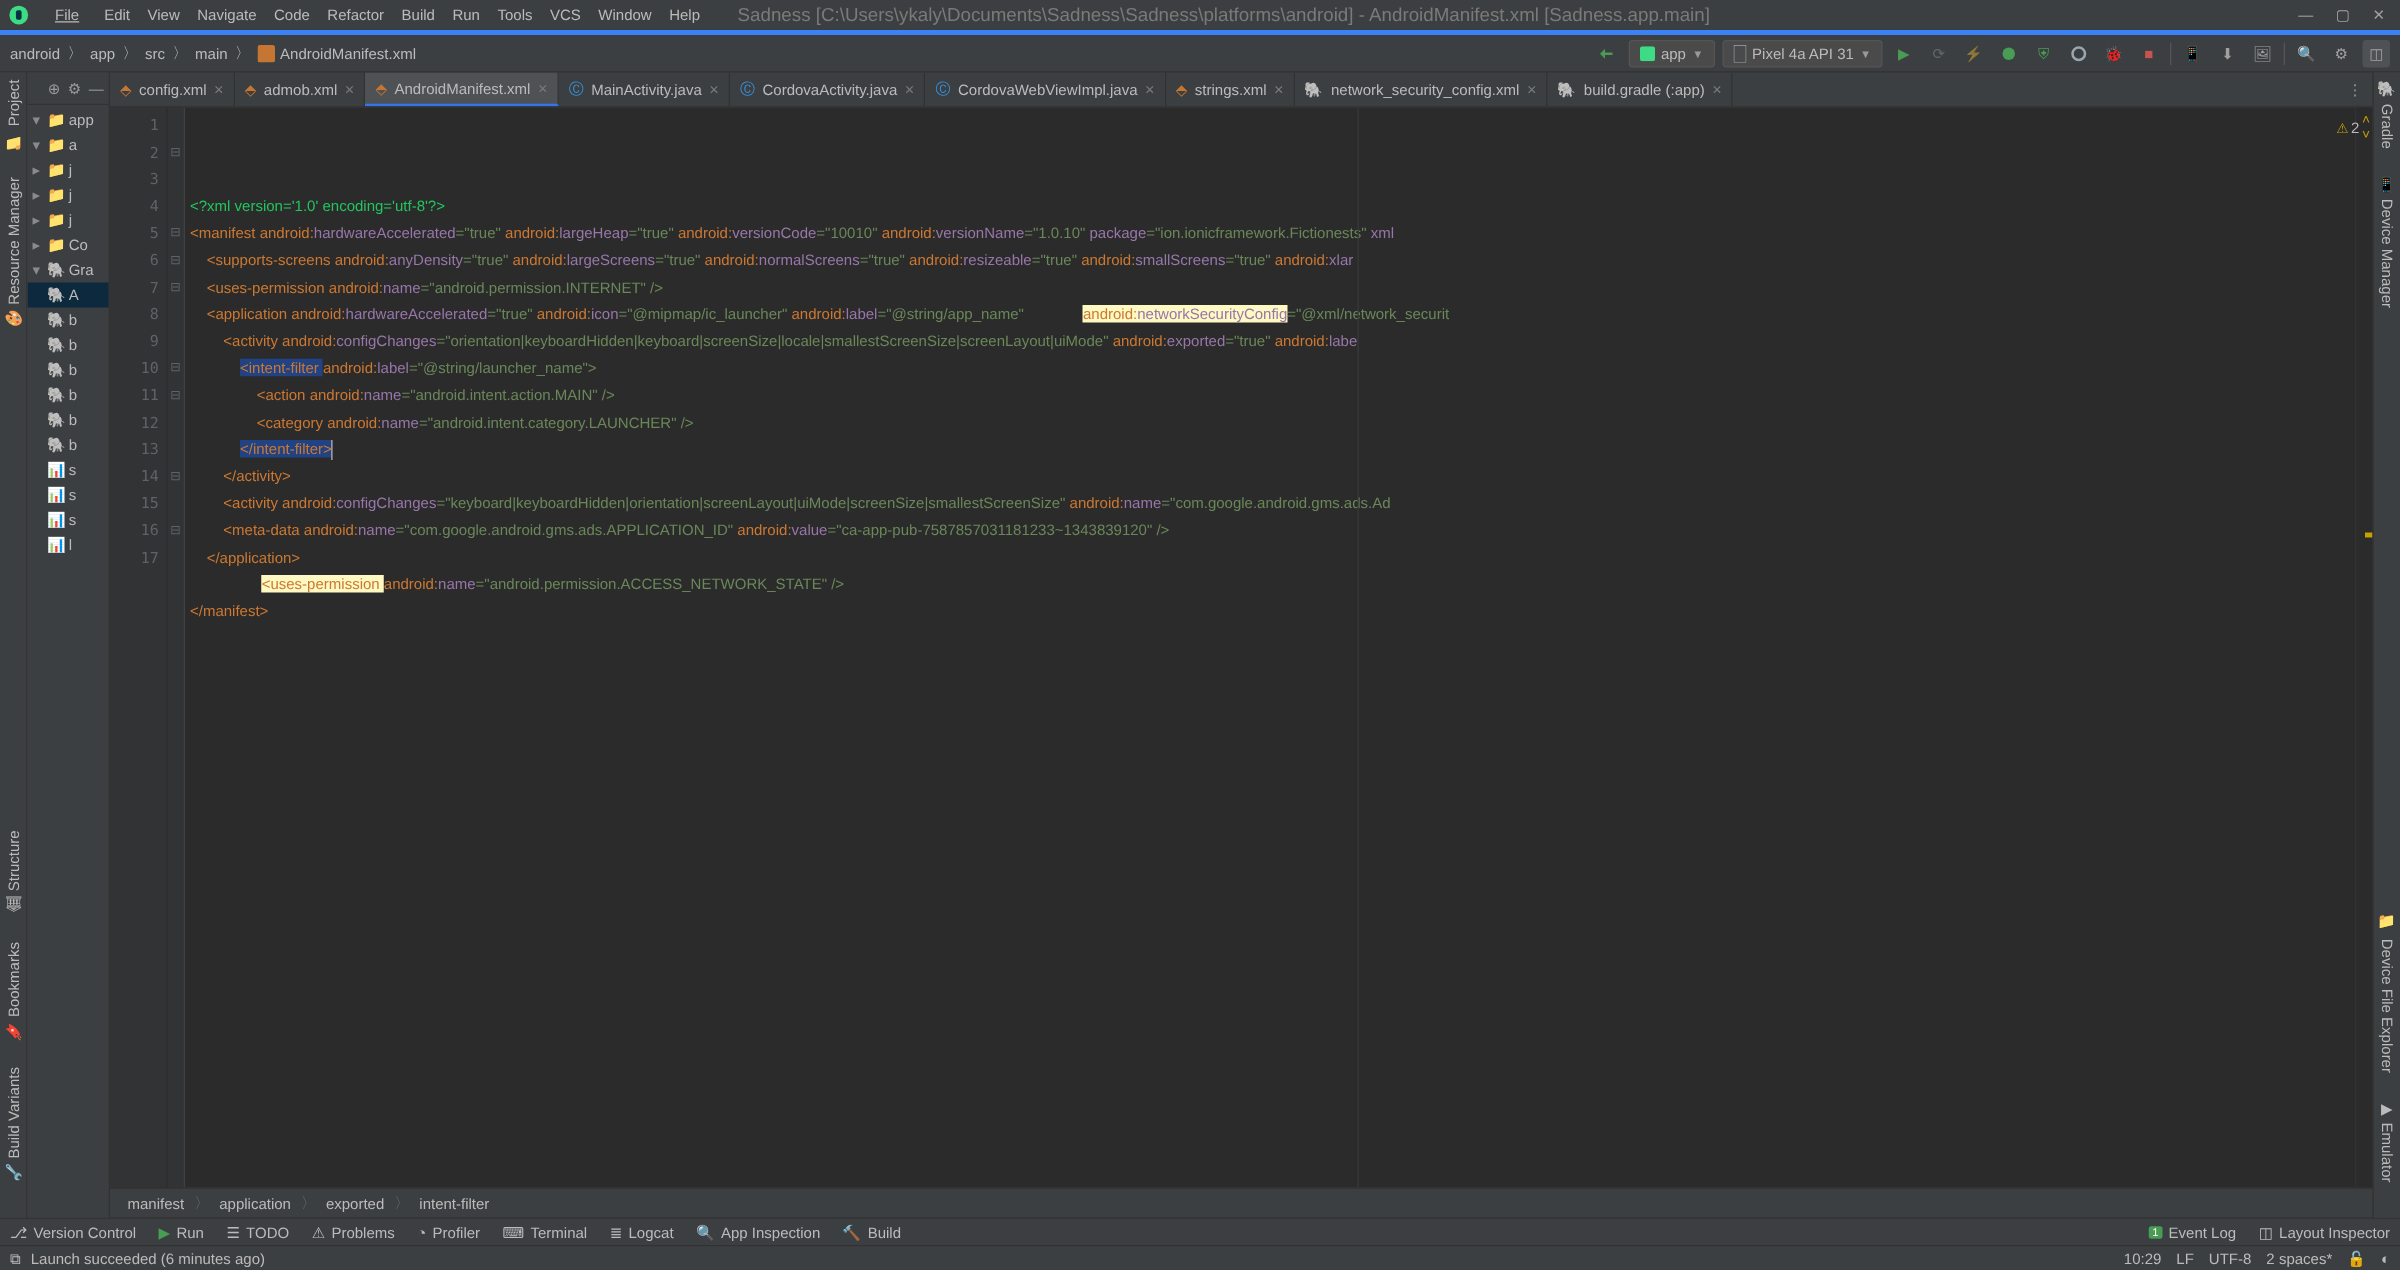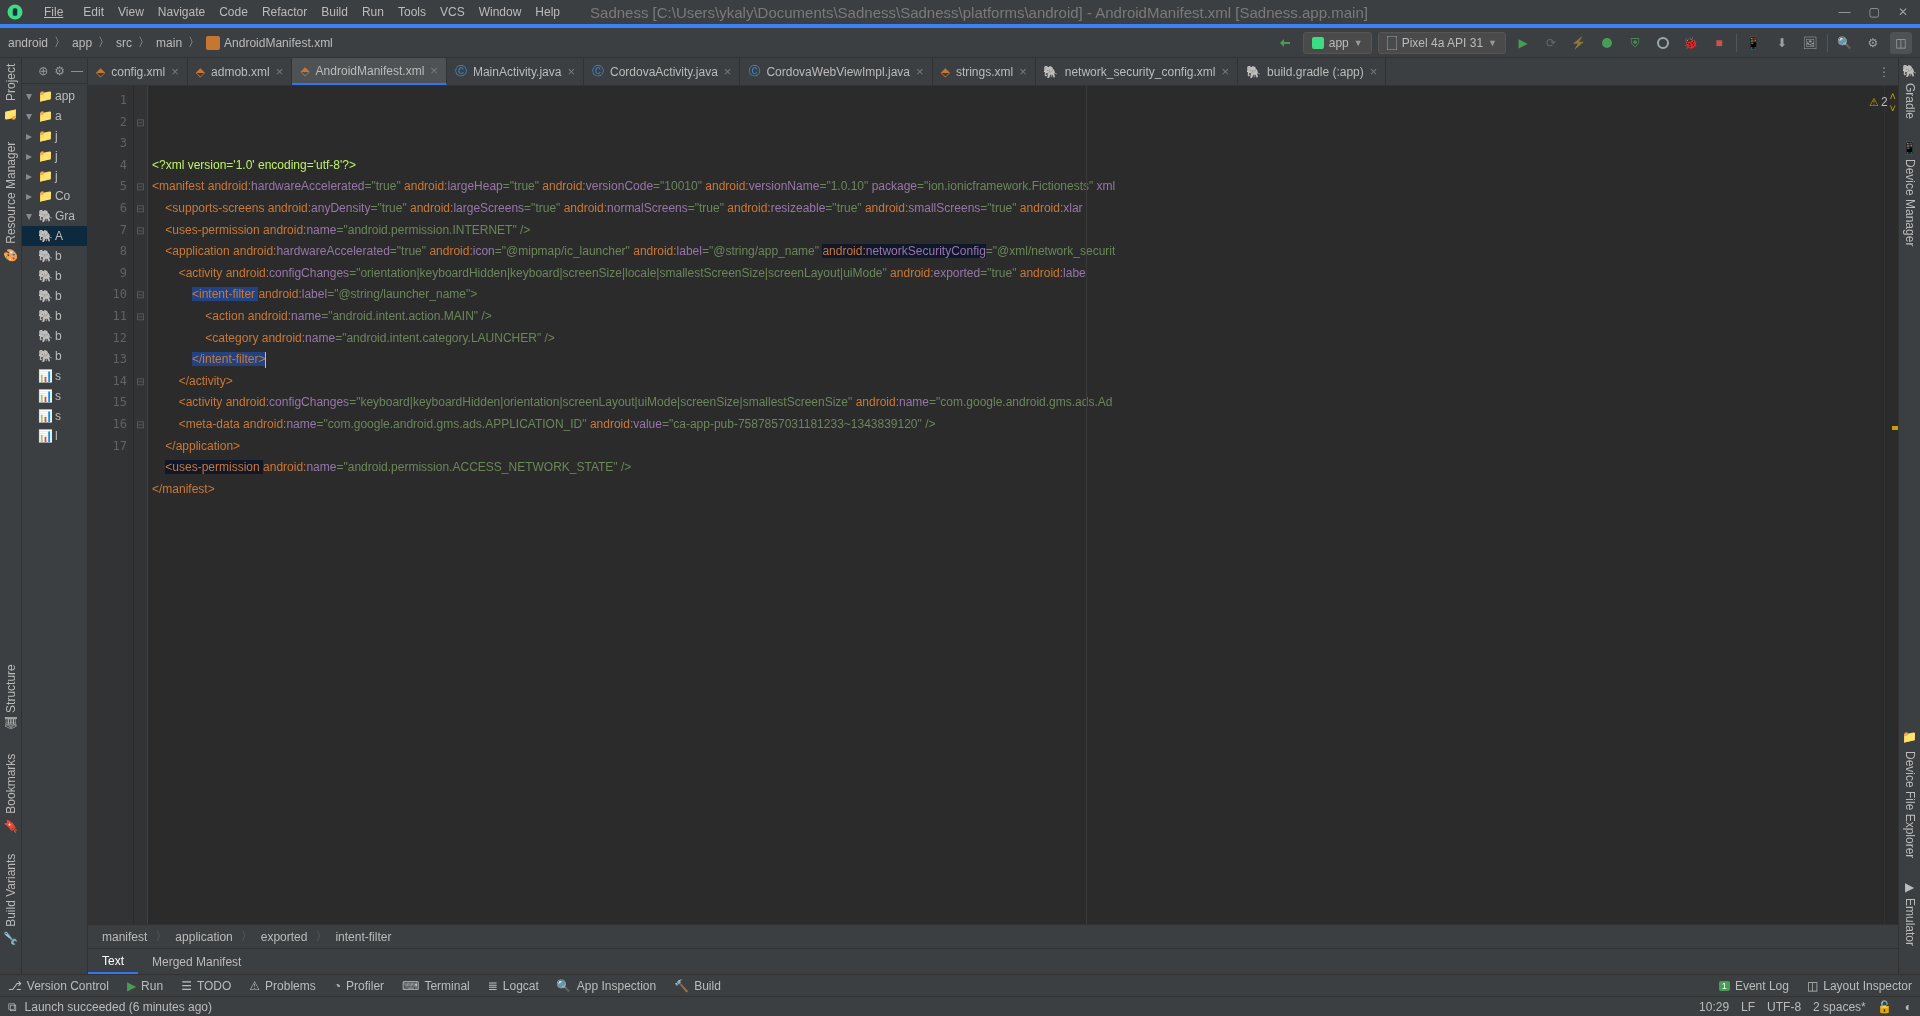--- a/index.html
+++ b/index.html
@@ -42,23 +42,23 @@
 .fi-gradle { color:#7aa5c7; }
 .tabs .more { margin-left:auto; padding:0 8px; display:flex; align-items:center; color:#9a9a9a; }
 .code-wrap { flex:1; display:flex; overflow:hidden; position:relative; }
 .gutter { width:46px; background:#313335; text-align:right; padding:4px 6px 0 0; font-family:Consolas,monospace; font-size:12px; color:#606366; line-height:21.6px; border-right:1px solid #2b2b2b; }
 .fold { width:14px; background:#313335; padding-top:4px; line-height:21.6px; font-size:10px; color:#606366; text-align:center; border-right:1px solid #414141; }
 .code { flex:1; padding:4px 0 0 4px; font-family:Consolas,monospace; font-size:12px; line-height:21.6px; white-space:pre; overflow:hidden; color:#a9b7c6; position:relative; }
 .code .t-tag { color:#cc7832; }
 .code .t-attr { color:#9876aa; }
 .code .t-ns { color:#cc7832; }
 .code .t-str { color:#6a8759; }
-.code .t-pi { color:#bef264; }
+.code .t-pi { color:#22c55e; }
 .code .hl { background:#214283; }
-.code .hl2 { background:#0f172a; }
+.code .hl2 { background:#fef9c3;margin-left:44px; }
 .margin-strip { width:14px; background:#2b2b2b; border-left:1px solid #323232; position:relative; }
 .margin-strip .warn { position:absolute; top:4px; right:2px; display:flex; align-items:center; gap:2px; color:#c4a000; font-size:11px; }
 .vline { position:absolute; top:0; bottom:0; left:938px; width:1px; background:#3a3a3a; }
 .bottom-crumb { height:24px; background:#3c3f41; border-top:1px solid #323232; display:flex; align-items:center; padding:0 14px; color:#9a9a9a; font-size:12px; gap:6px; }
 .subtabs { height:26px; background:#3c3f41; border-top:1px solid #323232; display:flex; align-items:stretch; }
 .subtab { padding:0 14px; display:flex; align-items:center; cursor:default; }
 .subtab.active { border-bottom:2px solid #3574f0; color:#fff; }
 .sidebar-r { width:22px; background:#3c3f41; border-left:1px solid #323232; display:flex; flex-direction:column; align-items:center; padding-top:6px; gap:22px; }
 .sidebar-r .vtext { writing-mode:vertical-rl; color:#9a9a9a; font-size:11px; cursor:default; white-space:nowrap; display:flex; align-items:center; gap:4px; }
 .toolwin-bar { height:22px; background:#3c3f41; border-top:1px solid #323232; display:flex; align-items:center; padding:0 8px; gap:18px; }
@@ -373,24 +373,20 @@
 
     <div class="bottom-crumb">
       <span>manifest</span>
         <span class="chev">〉</span>
       <span>application</span>
         <span class="chev">〉</span>
       <span>exported</span>
         <span class="chev">〉</span>
       <span>intent-filter</span>
     </div>
-    <div class="subtabs">
-      <div class="subtab active">Text</div>
-      <div class="subtab">Merged Manifest</div>
-    </div>
   </div>
 
   <div class="sidebar-r">
     <div class="vtext">
         <span>🐘</span>
         <span>Gradle</span>
       </div>
     <div class="vtext">
         <span>📱</span>
         <span>Device Manager</span>

